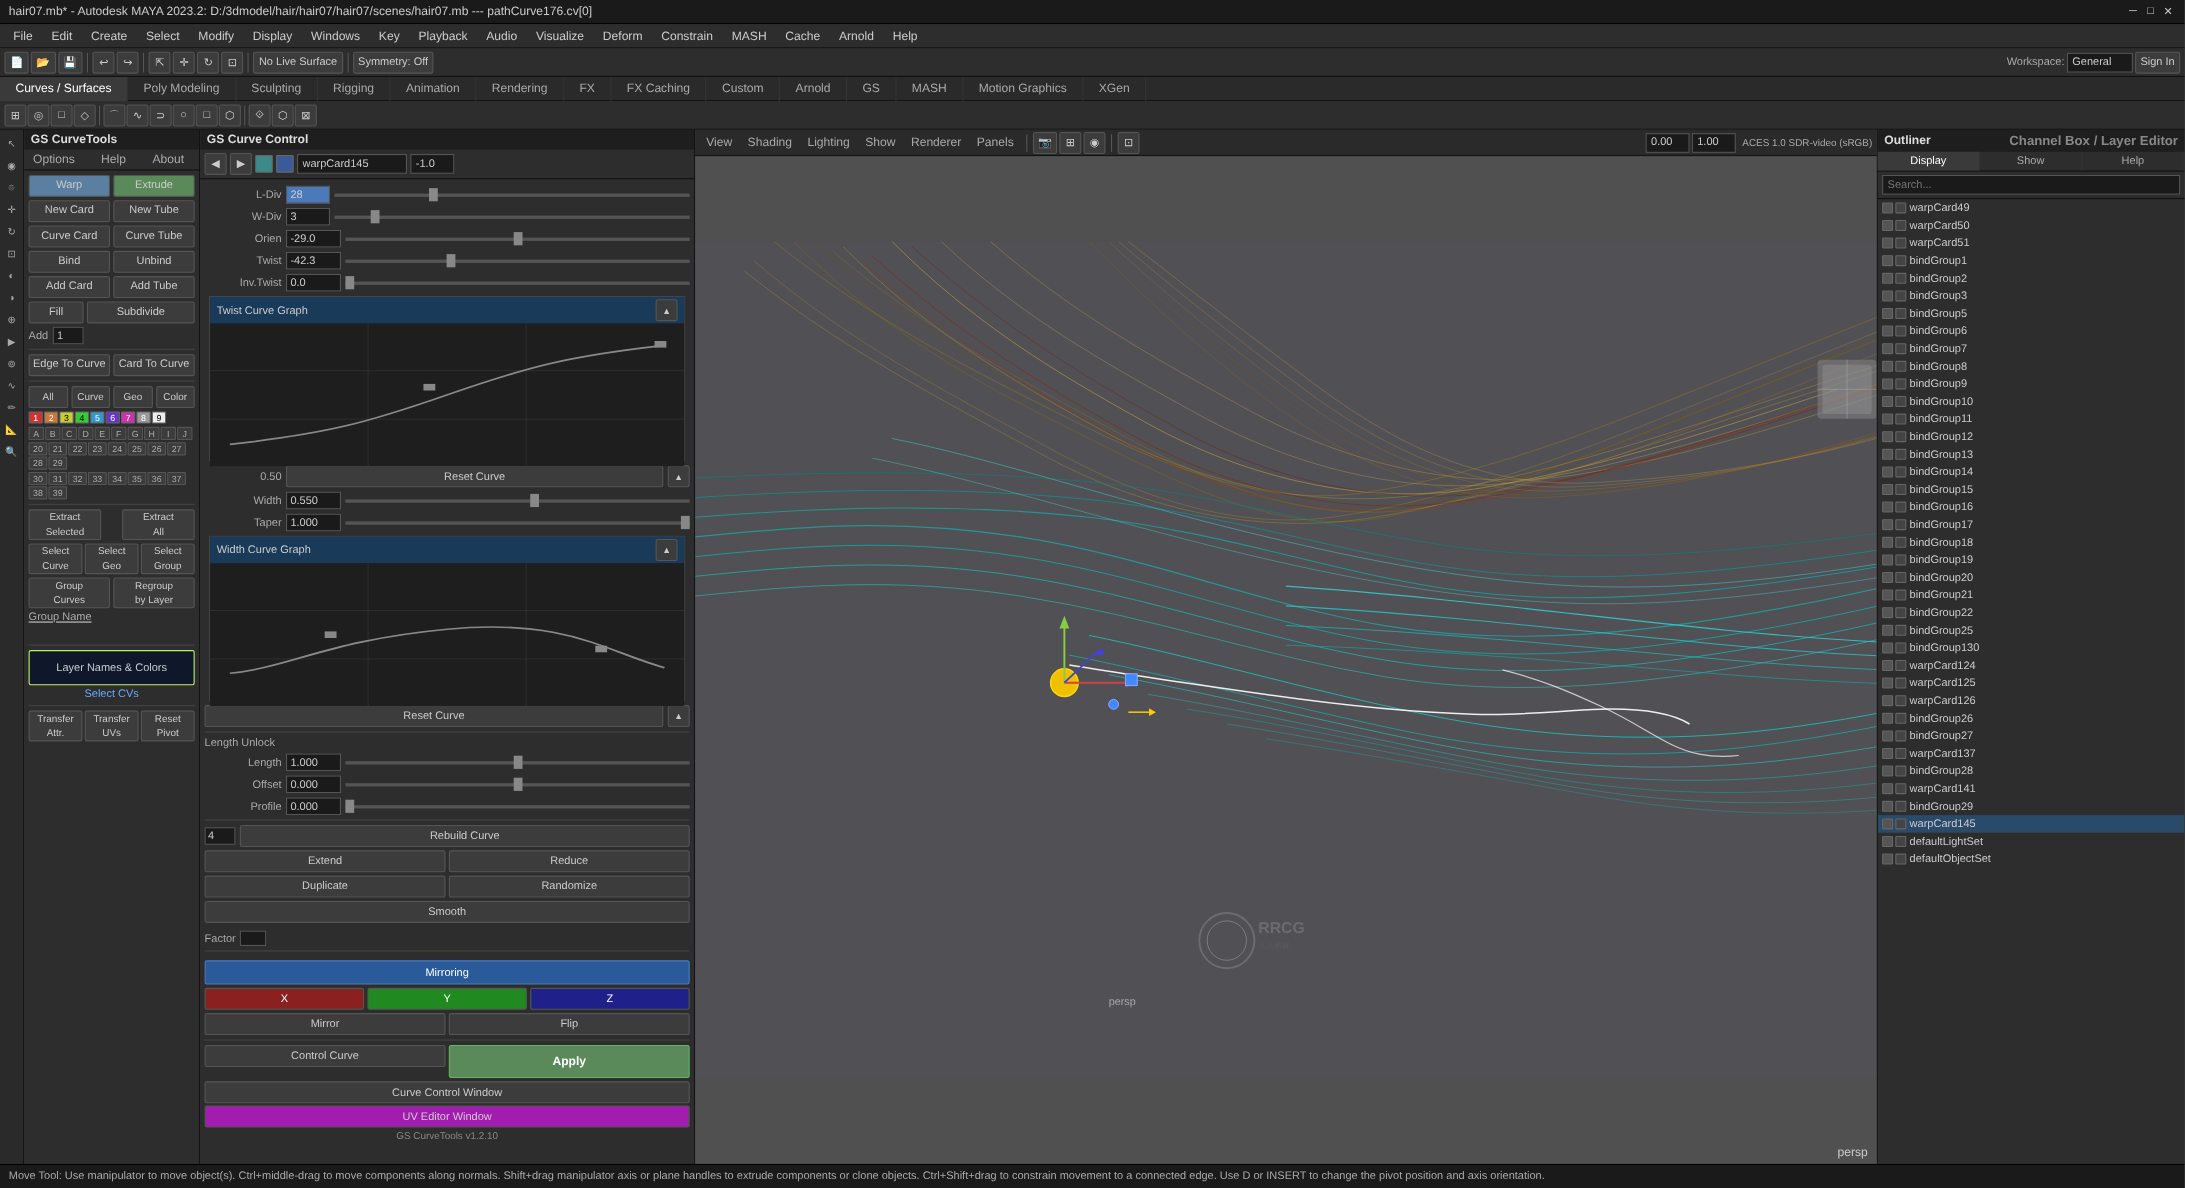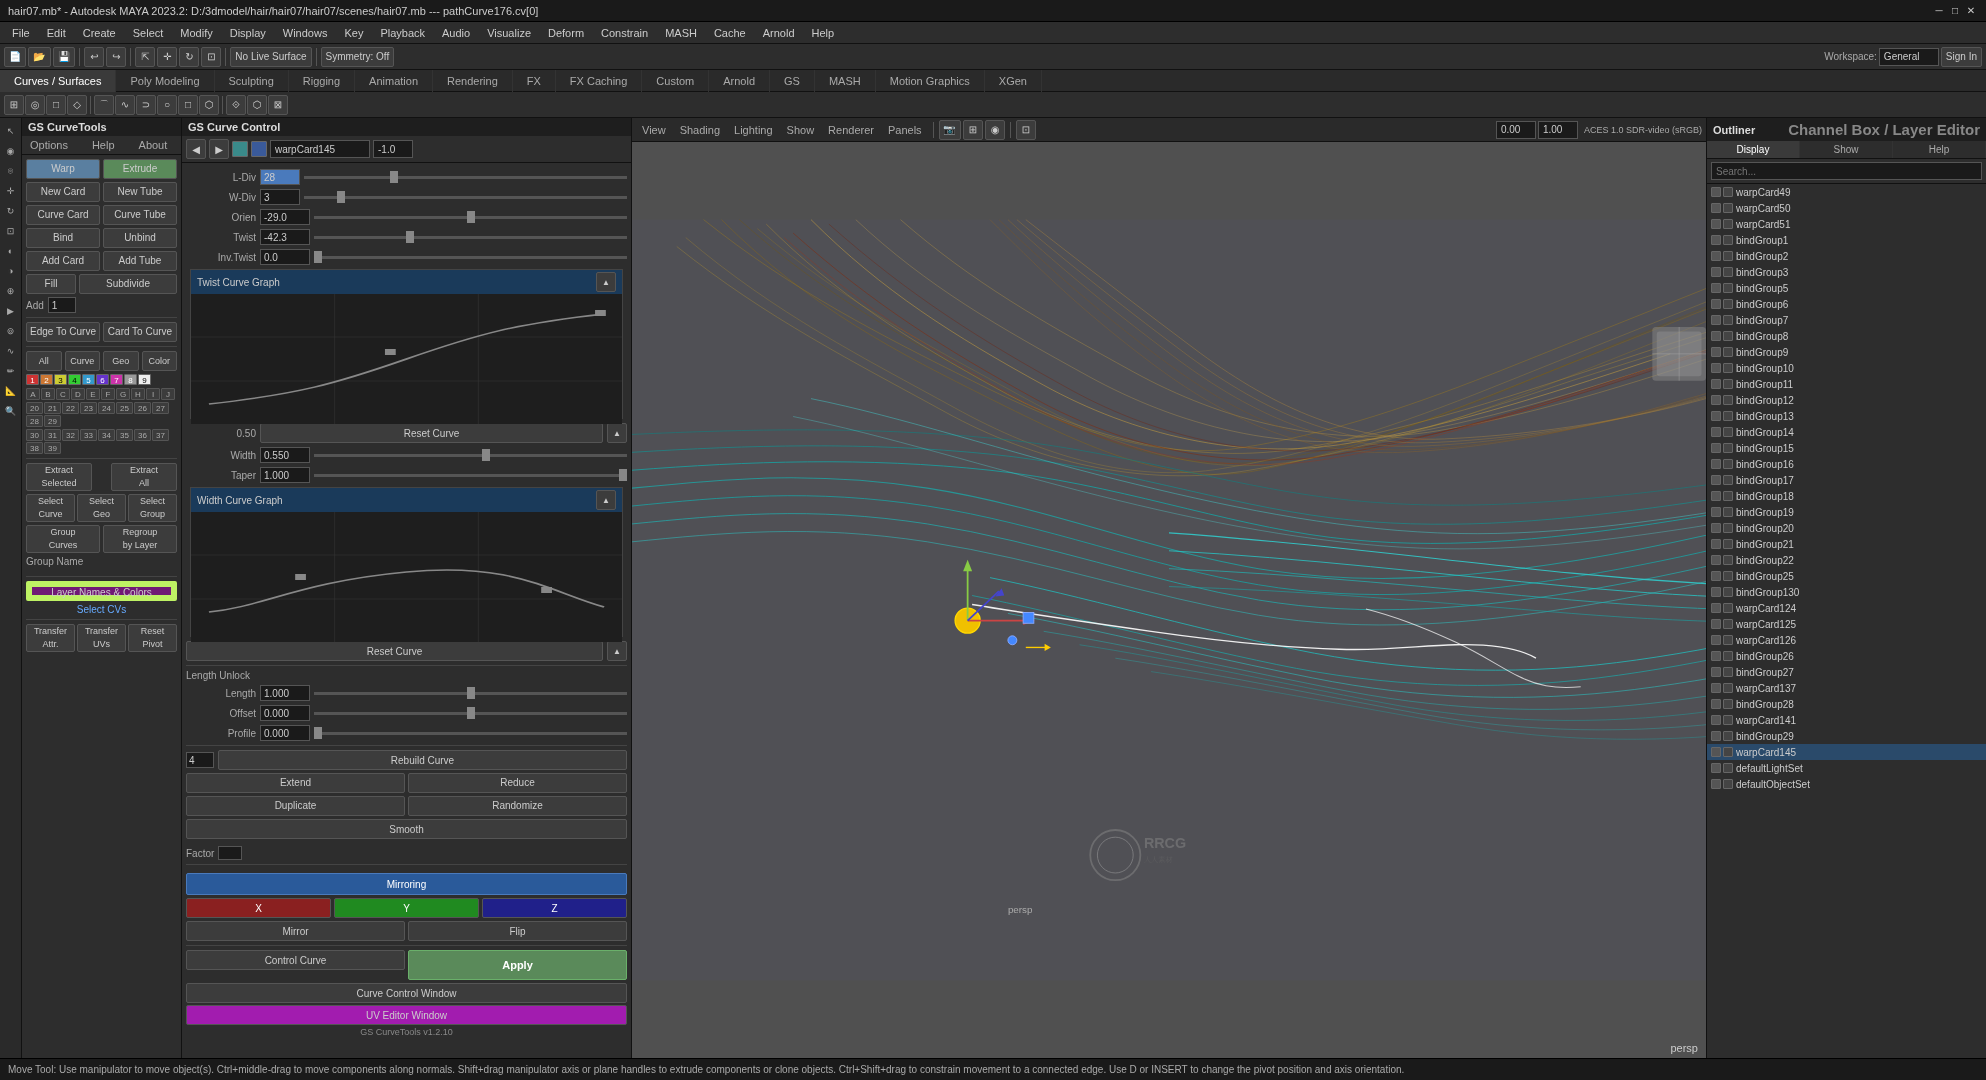--- a/index.html
+++ b/index.html
@@ -53,25 +53,25 @@
     .letter-row { display: flex; gap: 1px; margin-bottom: 2px; flex-wrap: wrap; }
     .letter-btn { width: 14px; height: 12px; background: #3c3c3c; border: 1px solid #555; cursor: pointer; color: #aaa; font-size: 8px; text-align: center; line-height: 11px; border-radius: 1px; }
     
     .extract-row { display: flex; gap: 19px; margin-bottom: 3px; }
     .extract-btn { flex: 1; background: #3c3c3c; border: 1px solid #555; height: 28px; cursor: pointer; color: #ccc; font-size: 9px; border-radius: 2px; text-align: center; line-height: 13px; white-space: pre-line; }
     
     .select-row { display: flex; gap: 2px; margin-bottom: 3px; }
     
     .group-row { display: flex; gap: 3px; margin-bottom: 3px; }
     
-    .label-row { display: flex; align-items: center; gap: 4px; margin-bottom: 9px; }
+    .label-row { display: flex; align-items: center; gap: 4px; margin-bottom: 19px; text-decoration: underline; }
     .prop-label { color: #aaa; font-size: 10px; white-space: nowrap; }
     .prop-input { background: #1a1a1a; border: 1px solid #555; height: 16px; width: 60px; color: #ccc; font-size: 10px; padding: 0 3px; }
     
-    .layer-btn { width: 100%; background: #701a75; border: 6px solid #bef264; height: 20px; cursor: pointer; color: #ccc; font-size: 10px; border-radius: 2px; margin-bottom: 3px; text-align: center; }
+    .layer-btn { width: 100%; background: #0f172a; border: 1px solid #bef264; height: 32px; cursor: pointer; color: #ccc; font-size: 10px; border-radius: 2px; margin-bottom: 3px; text-align: center; }
     .select-cvs { color: #6af; font-size: 10px; text-align: center; cursor: pointer; margin-bottom: 3px; }
 
     
     #mid-panel { width: 450px; background: #2d2d2d; border-right: 1px solid #111; display: flex; flex-direction: column; overflow: hidden; }
     #mid-panel-header { background: #1e1e1e; padding: 3px 6px; font-weight: bold; color: #ddd; font-size: 11px; display: flex; align-items: center; gap: 6px; }
     #mid-panel-top { display: flex; align-items: center; padding: 3px 4px; gap: 3px; border-bottom: 1px solid #111; }
     #mid-panel-content { padding: 6px 4px; flex: 1; overflow-y: auto; }
     
     .param-row { display: flex; align-items: center; margin-bottom: 4px; gap: 4px; }
     .param-label { width: 70px; color: #aaa; font-size: 10px; text-align: right; }
@@ -701,21 +701,21 @@
         </g>
       </svg>
 
       <div class="vp-label">persp</div>
     </div>
   </div>
 
   <div id="right-panel">
     <div id="right-panel-header">
       <span>Outliner</span>
-      <span style="font-size:15px;color:#888;">Channel Box / Layer Editor</span>
+      <span style="font-size:12px;color:#888;">Channel Box / Layer Editor</span>
     </div>
     <div id="right-panel-tabs">
       <div class="right-tab active">Display</div>
       <div class="right-tab">Show</div>
       <div class="right-tab">Help</div>
     </div>
     <div id="right-search">
       <input type="text" placeholder="Search..." style="">
     </div>
     <div id="outliner-list">

